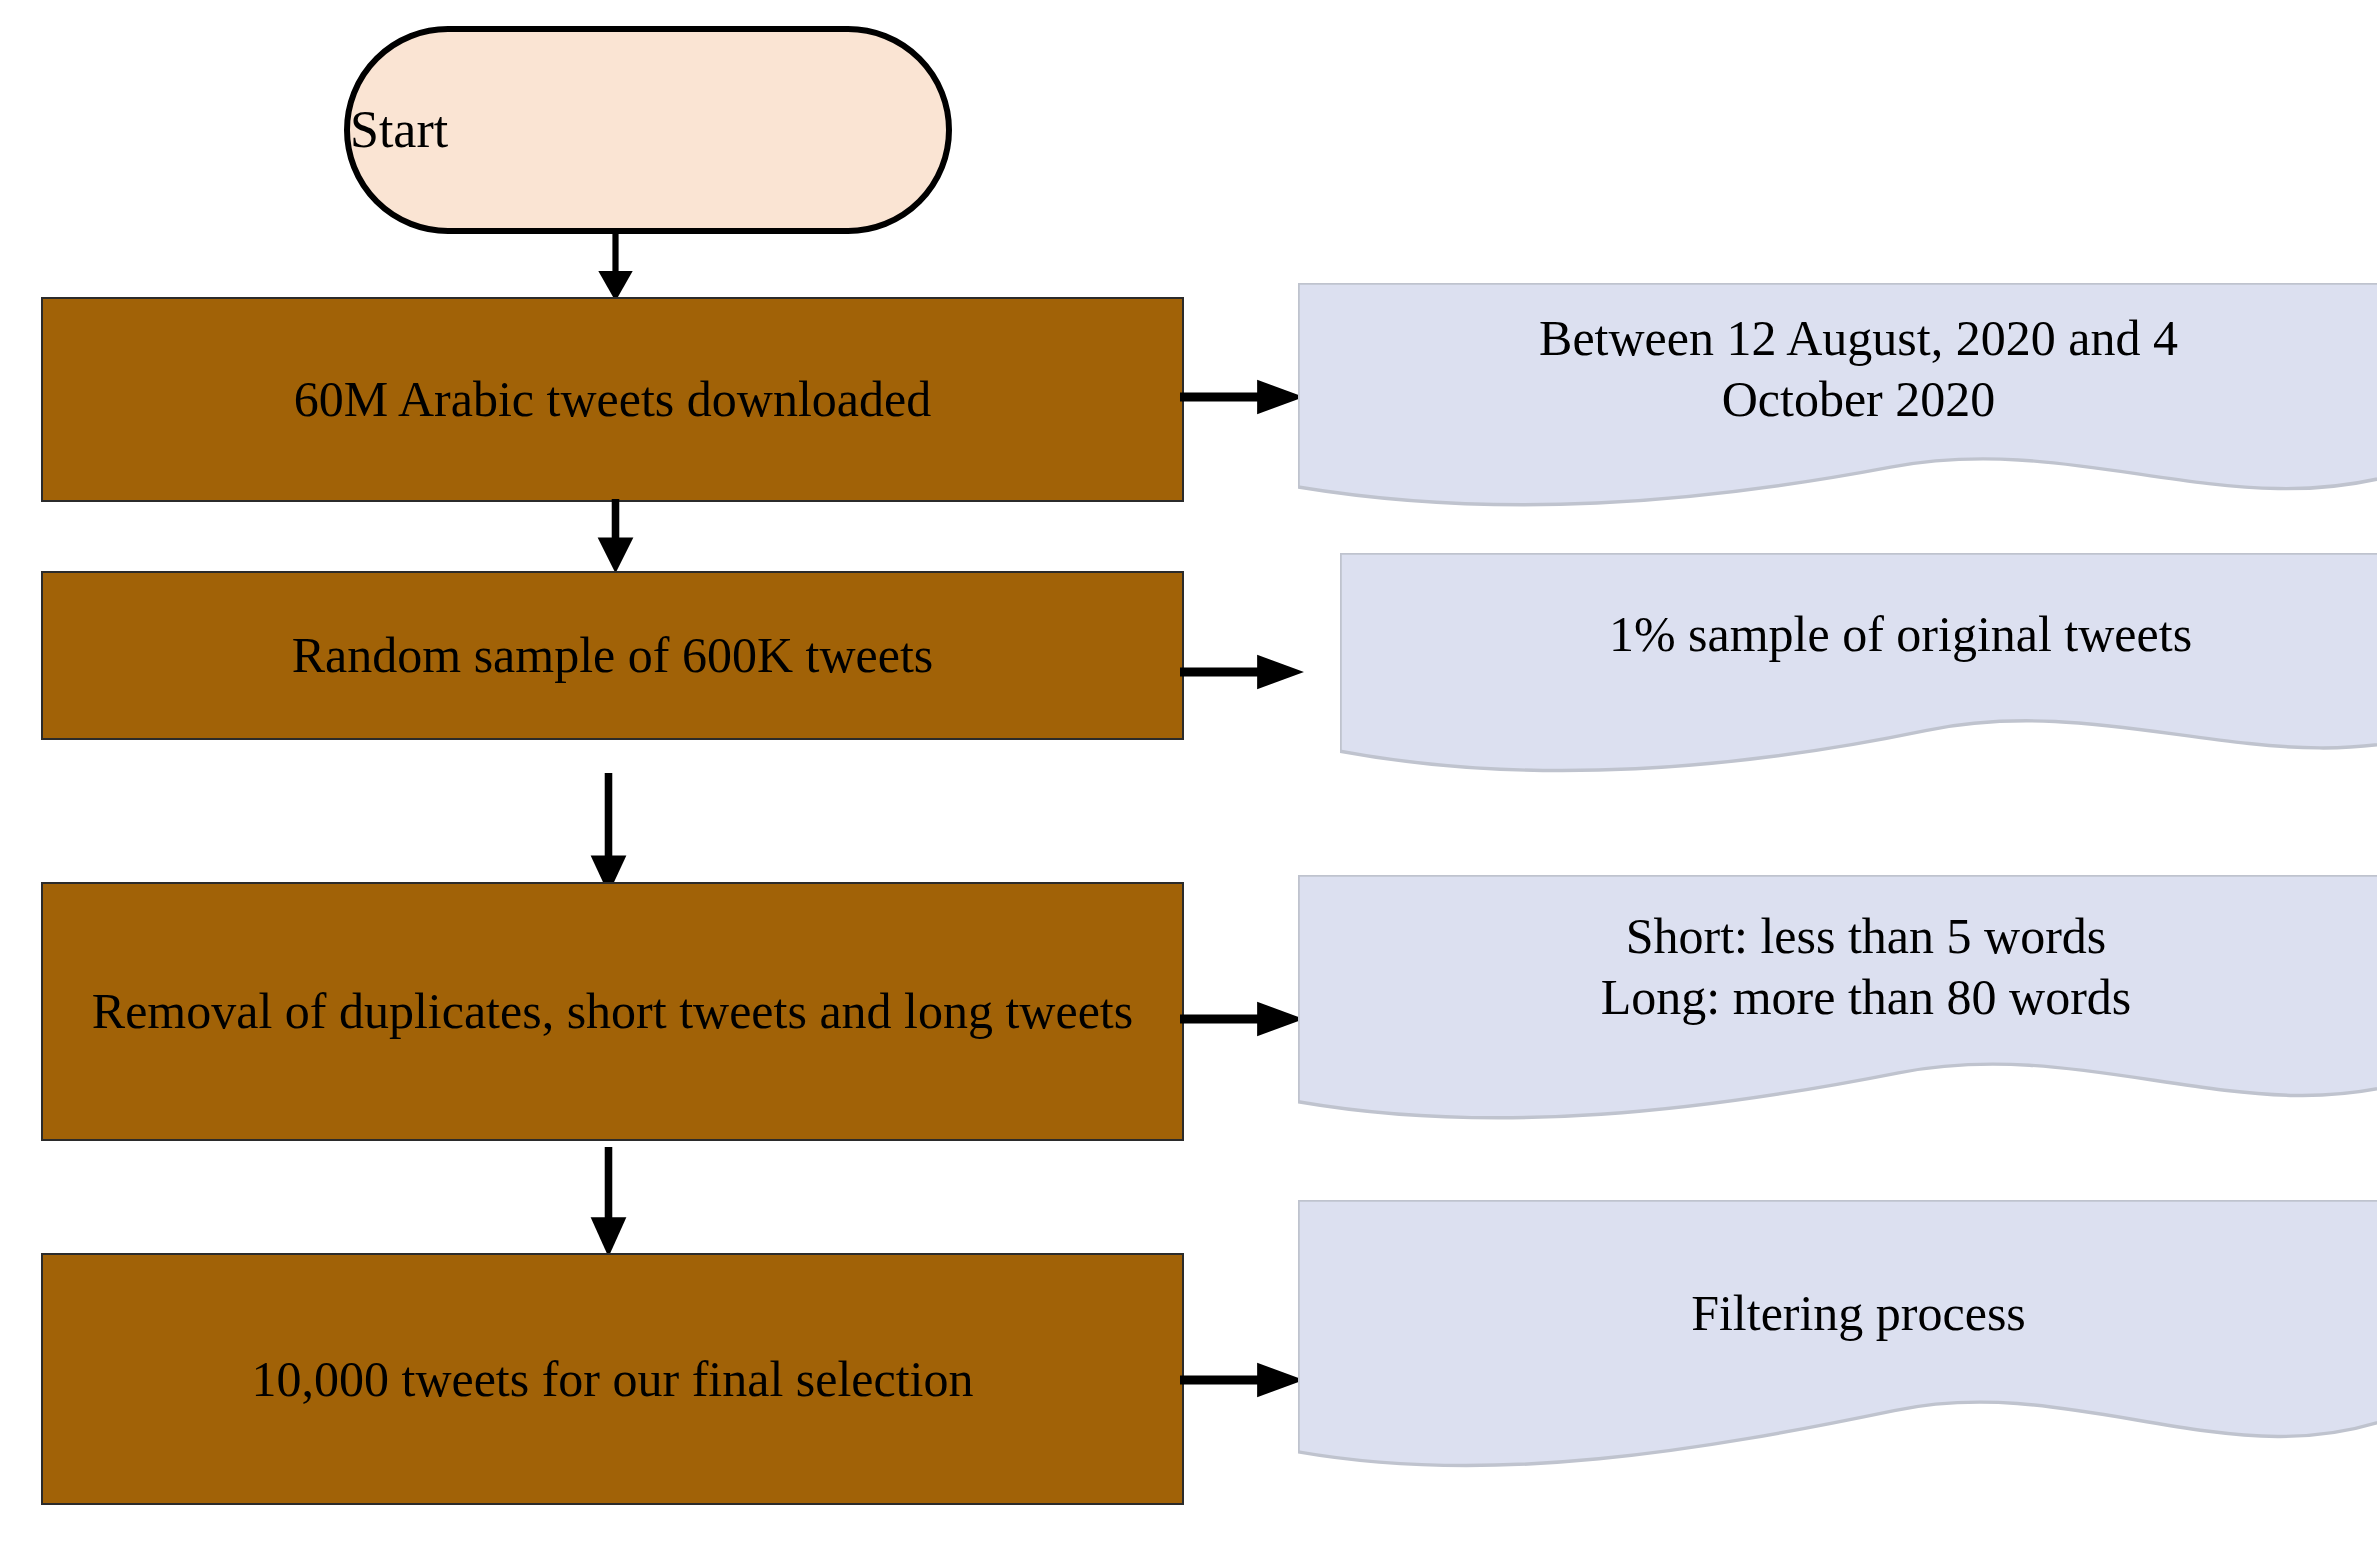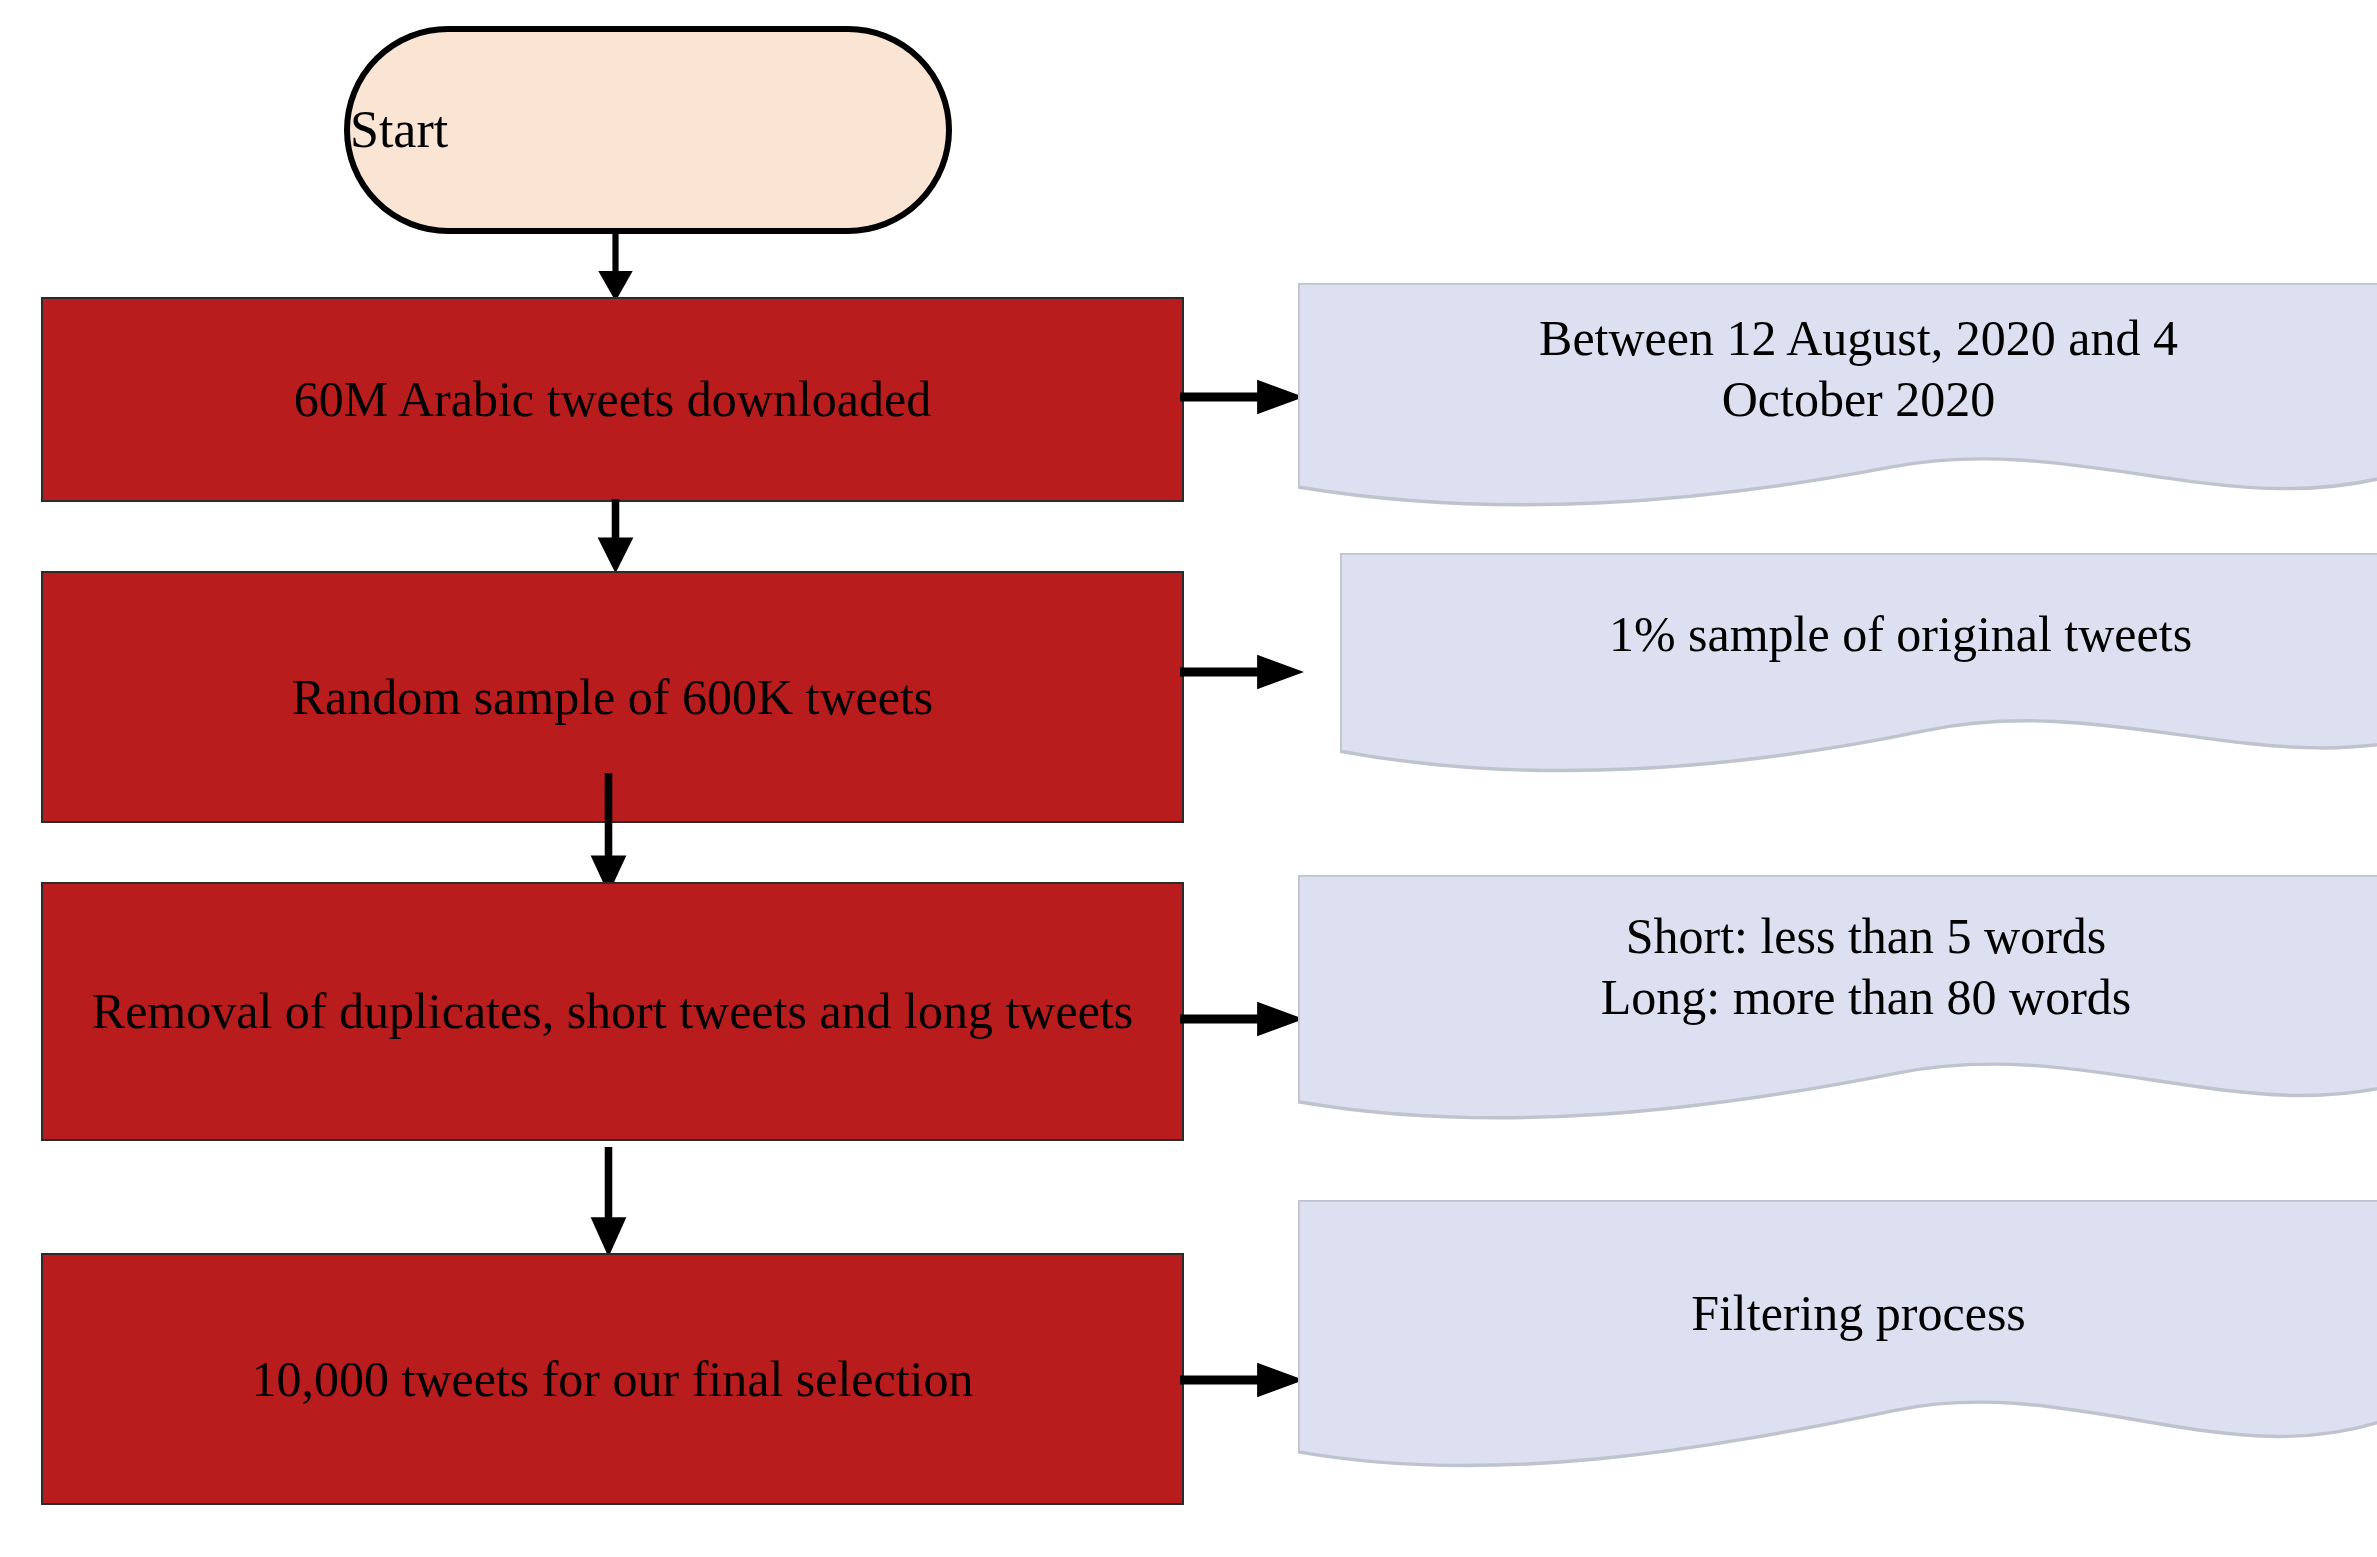--- a/index.html
+++ b/index.html
@@ -39,37 +39,37 @@
     color: #000000;
     line-height: 1;
     white-space: nowrap;
   }
 
   
   .process-box {
     position: absolute;
     left: 41px;
     width: 1143px;
-    background: #b91c1c;
+    background: #a16207;
     border: 2.8px solid #2b2b2b;
     box-sizing: border-box;
     display: flex;
     align-items: center;
     justify-content: center;
     text-align: center;
   }
   .process-box .label {
     font-size: 50px;
     color: #000000;
     line-height: 1.18;
     padding: 0 18px;
   }
 
   #proc-1 { top: 297px; height: 205px; }
-  #proc-2 { top: 571px; height: 252px; }
+  #proc-2 { top: 571px; height: 169px; }
   #proc-3 { top: 882px; height: 259px; }
   #proc-4 { top: 1253px; height: 252px; align-items: center; }
 
   
   .doc-note {
     position: absolute;
     left: 1298px;
     width: 1121px;
   }
   .doc-note svg {

